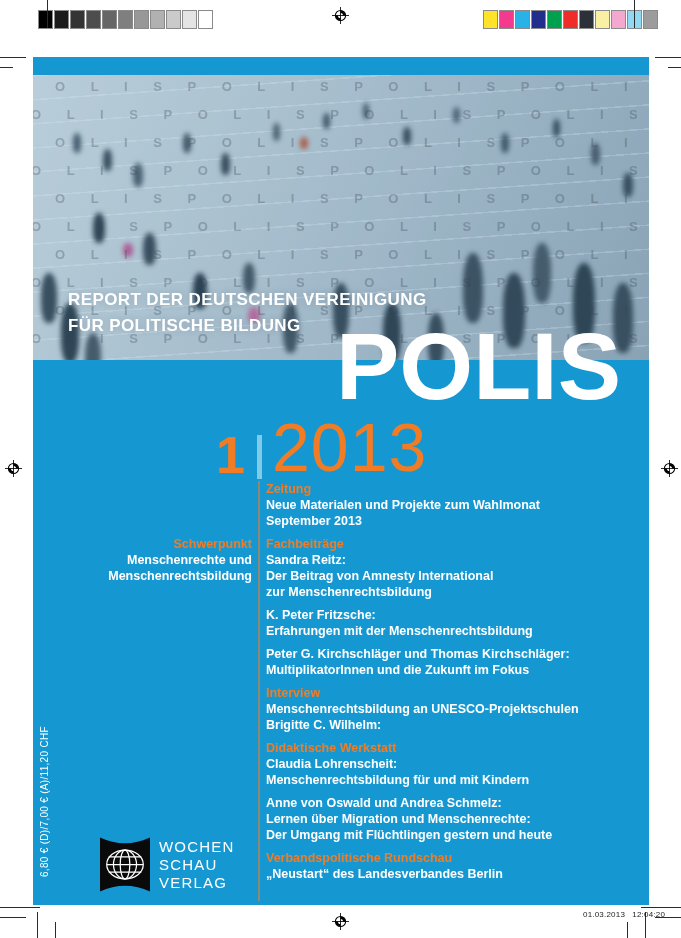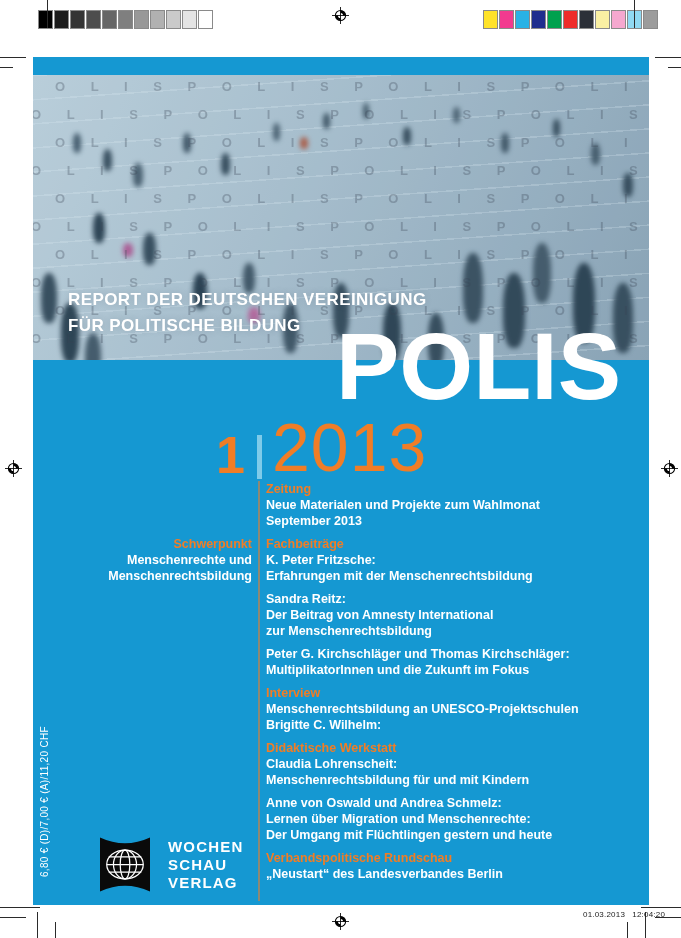--- a/index.html
+++ b/index.html
@@ -51,21 +51,21 @@
   #divider{position:absolute;left:225px;top:424px;width:2px;height:420px;background:rgba(240,125,38,.55);}
   #toc{position:absolute;left:233px;top:424px;width:392px;}
 
   
   #price{position:absolute;left:6px;top:630px;height:190px;color:#ffffff;font-size:10px;
      font-weight:normal;letter-spacing:.3px;writing-mode:vertical-rl;transform:rotate(180deg);white-space:nowrap;}
 
   
   #publisher{position:absolute;left:67px;top:780px;display:flex;align-items:center;}
   #publisher .emblem{width:50px;height:55px;}
-  #publisher .ptext{margin-left:18px;color:#ffffff;font-weight:bold;font-size:15px;line-height:18px;
+  #publisher .ptext{margin-left:9px;color:#ffffff;font-weight:normal;font-size:15px;line-height:18px;
      letter-spacing:1.2px;}
 </style>
 </head>
 <body>
 
 <div class="swatch-bar" id="grayscale-bar">
     <span class="swatch" style="background: rgb(0, 0, 0);"></span>
     <span class="swatch" style="background: rgb(27, 27, 27);"></span>
     <span class="swatch" style="background: rgb(52, 52, 52);"></span>
     <span class="swatch" style="background: rgb(77, 77, 77);"></span>
@@ -217,27 +217,27 @@
       <div class="toc-section">
         <div class="toc-heading">Zeitung</div>
         <div class="toc-item">
           <div class="toc-line">Neue Materialen und Projekte zum Wahlmonat</div>
           <div class="toc-line">September 2013</div>
         </div>
       </div>
       <div class="toc-section">
         <div class="toc-heading">Fachbeiträge</div>
         <div class="toc-item">
-          <div class="toc-line">K. Peter Fritzsche:</div>
-          <div class="toc-line">Erfahrungen mit der Menschenrechtsbildung</div>
-        </div>
-        <div class="toc-item">
           <div class="toc-line">Sandra Reitz:</div>
           <div class="toc-line">Der Beitrag von Amnesty International</div>
           <div class="toc-line">zur Menschenrechtsbildung</div>
+        </div>
+        <div class="toc-item">
+          <div class="toc-line">K. Peter Fritzsche:</div>
+          <div class="toc-line">Erfahrungen mit der Menschenrechtsbildung</div>
         </div>
         <div class="toc-item">
           <div class="toc-line">Peter G. Kirchschläger und Thomas Kirchschläger:</div>
           <div class="toc-line">MultiplikatorInnen und die Zukunft im Fokus</div>
         </div>
       </div>
       <div class="toc-section">
         <div class="toc-heading">Interview</div>
         <div class="toc-item">
           <div class="toc-line">Menschenrechtsbildung an UNESCO-Projektschulen</div>

